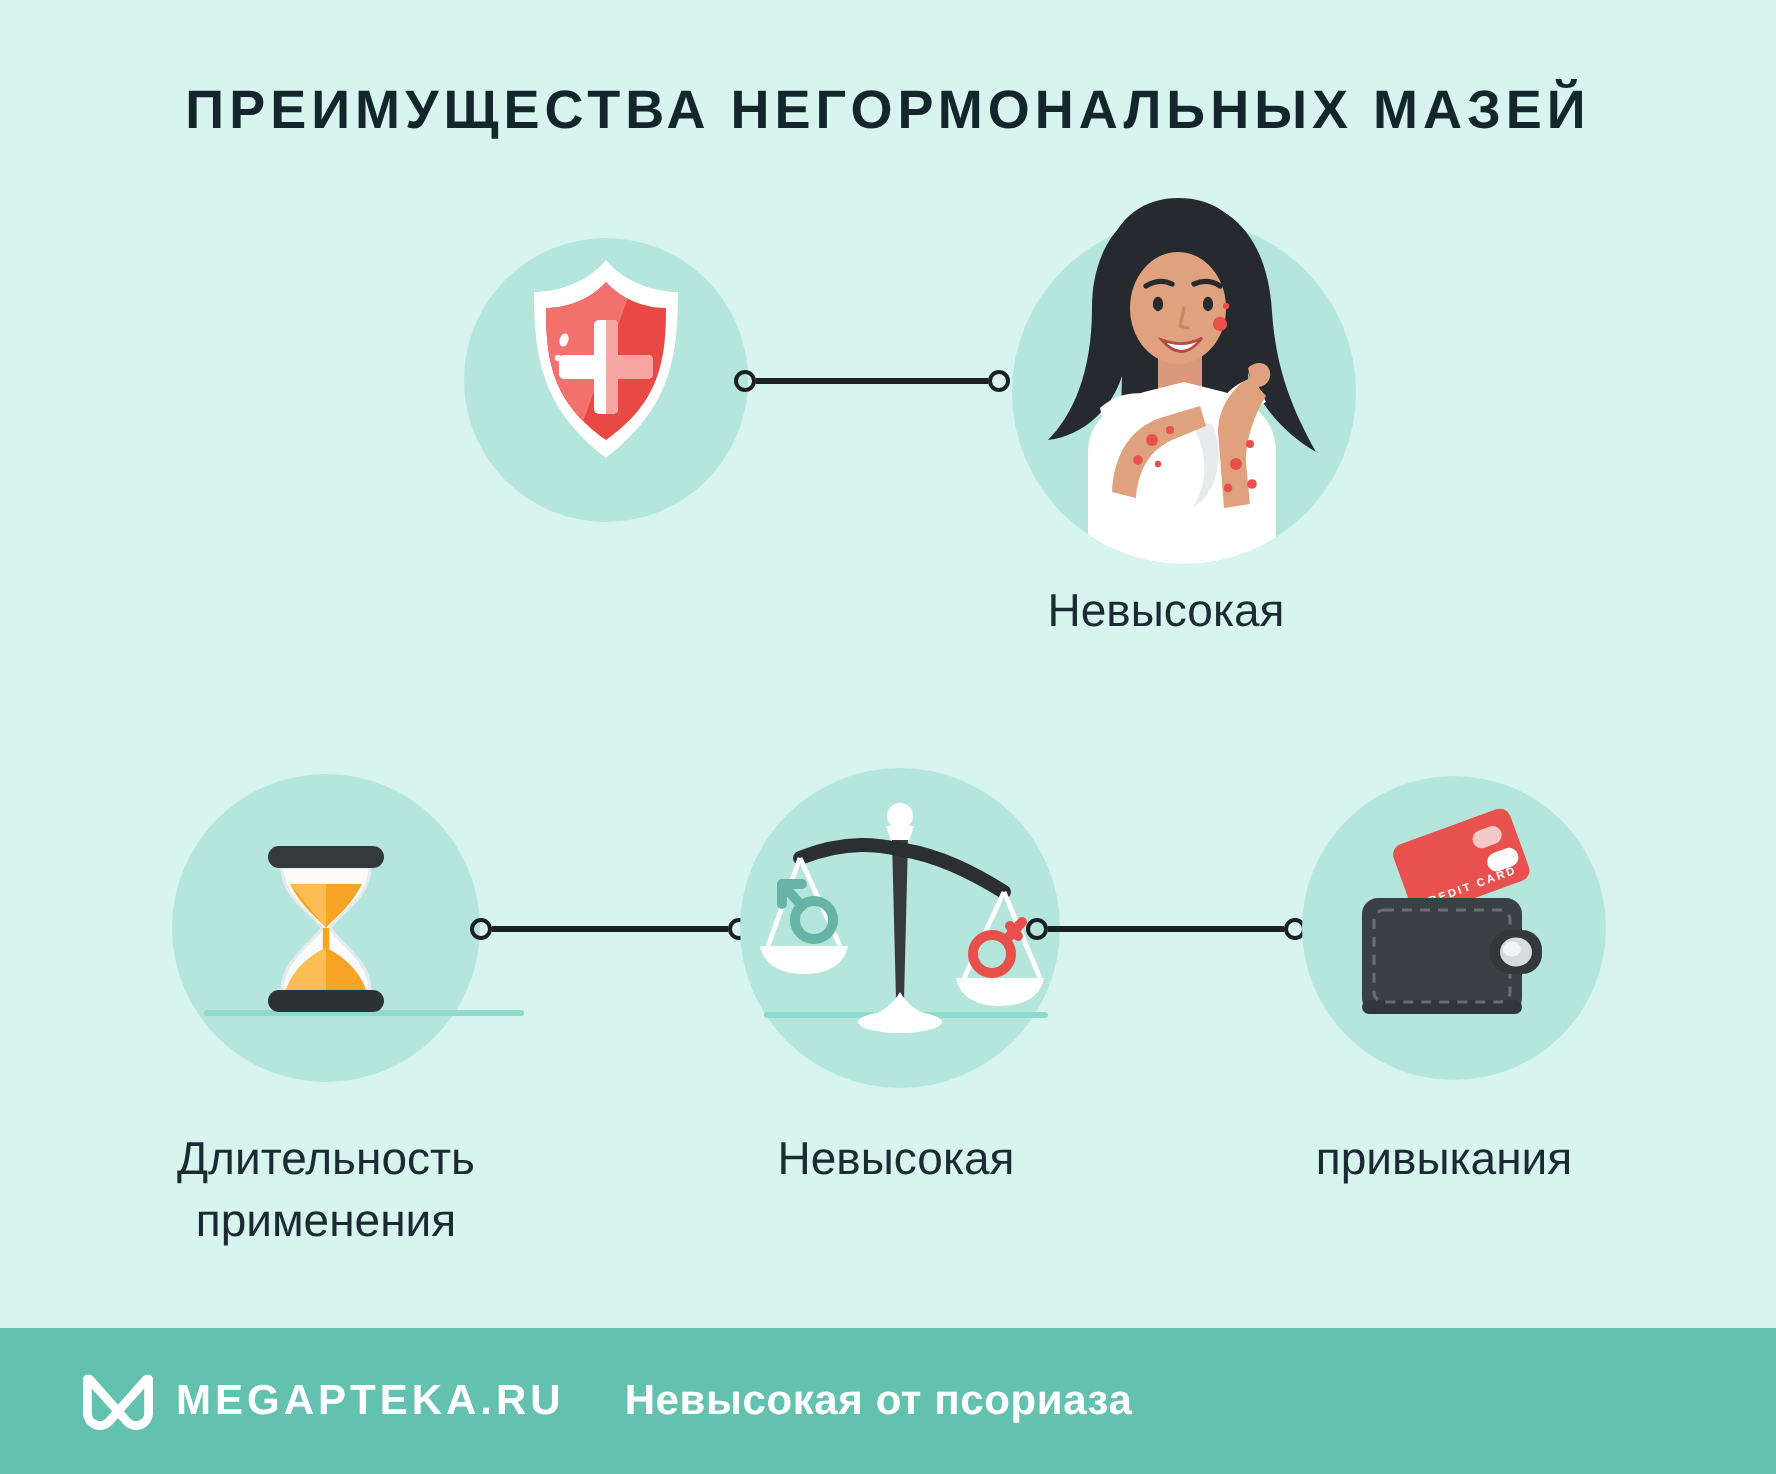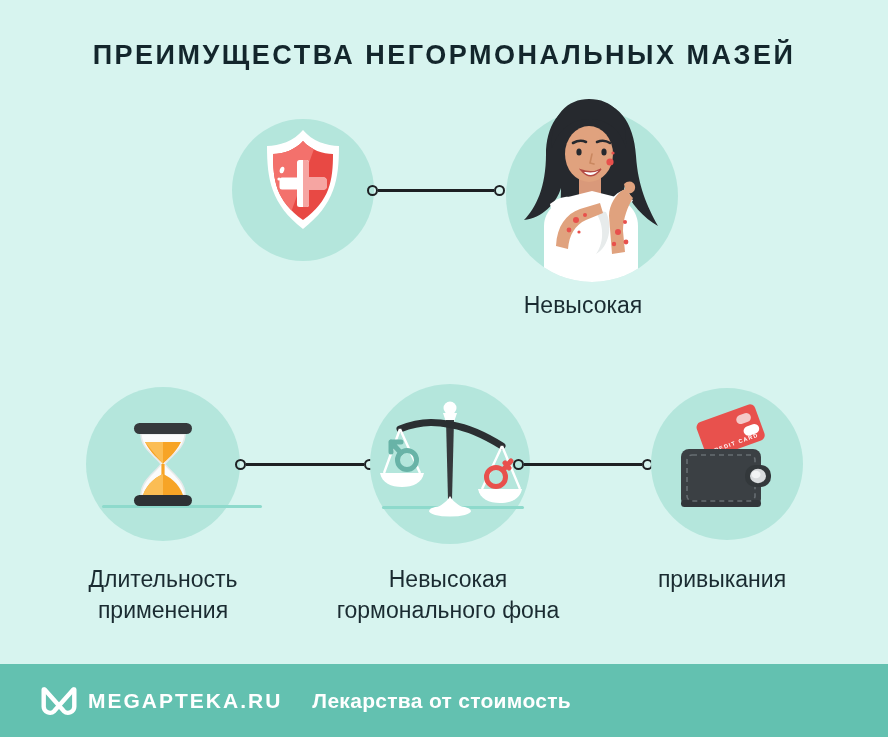--- a/index.html
+++ b/index.html
@@ -215,28 +215,27 @@
       <ellipse cx="105" cy="86.5" rx="4.5" ry="3.8" fill="#f2f4f5"></ellipse>
     </svg>
   </div>
 
   <div class="label" style="left:163px;top:564px">
     <span>Длительность</span>
     <span>применения</span>
   </div>
   <div class="label" style="left:448px;top:564px">
     <span>Невысокая</span>
-    <span>гормонального фона</span>
   </div>
   <div class="label" style="left:722px;top:564px">
     <span>привыкания</span>
   </div>
 
   <div class="footer">
     <svg class="logo" width="46" height="44" viewBox="0 0 48 46">
       <path d="M8,11 V29 A6.5,6.5 0 0 0 19,33.5 L39,11" stroke="#ffffff" stroke-width="4.6" fill="none" stroke-linecap="round" stroke-linejoin="round"></path>
       <path d="M40,11 V29 A6.5,6.5 0 0 1 29,33.5 L9,11" stroke="#ffffff" stroke-width="4.6" fill="none" stroke-linecap="round" stroke-linejoin="round"></path>
     </svg>
     <span class="brand">MEGAPTEKA.RU</span>
-    <span class="topic">Лекарства от стоимость</span>
+    <span class="topic">Невысокая от псориаза</span>
   </div>
 
 </div>
 
 </body></html>

